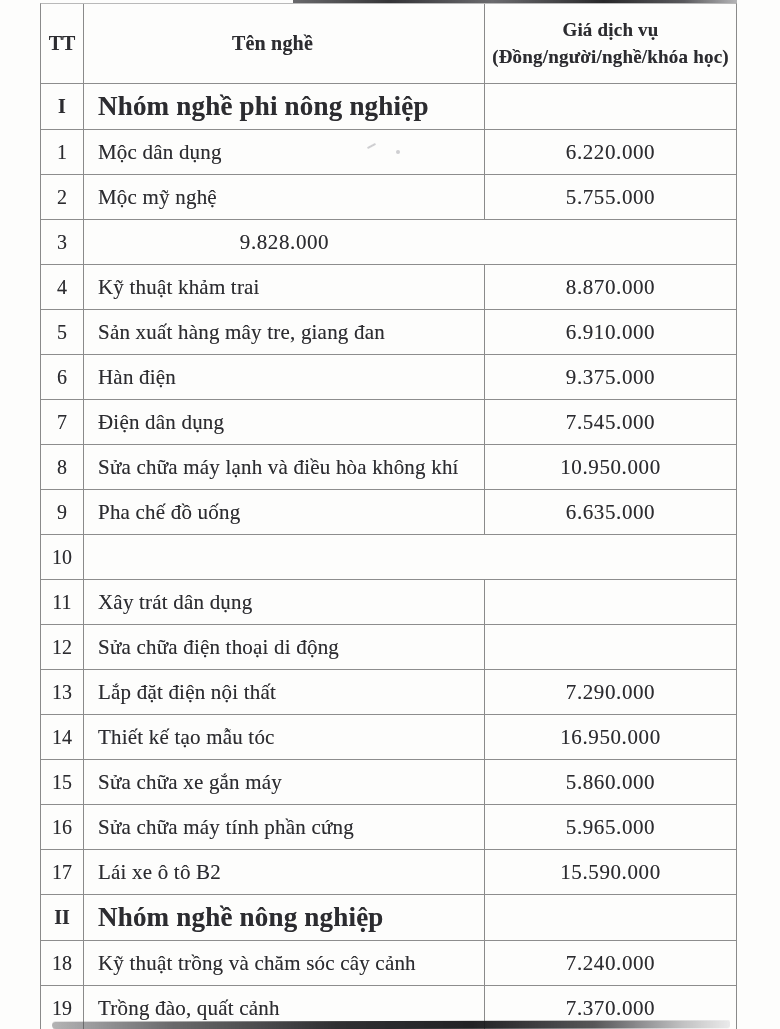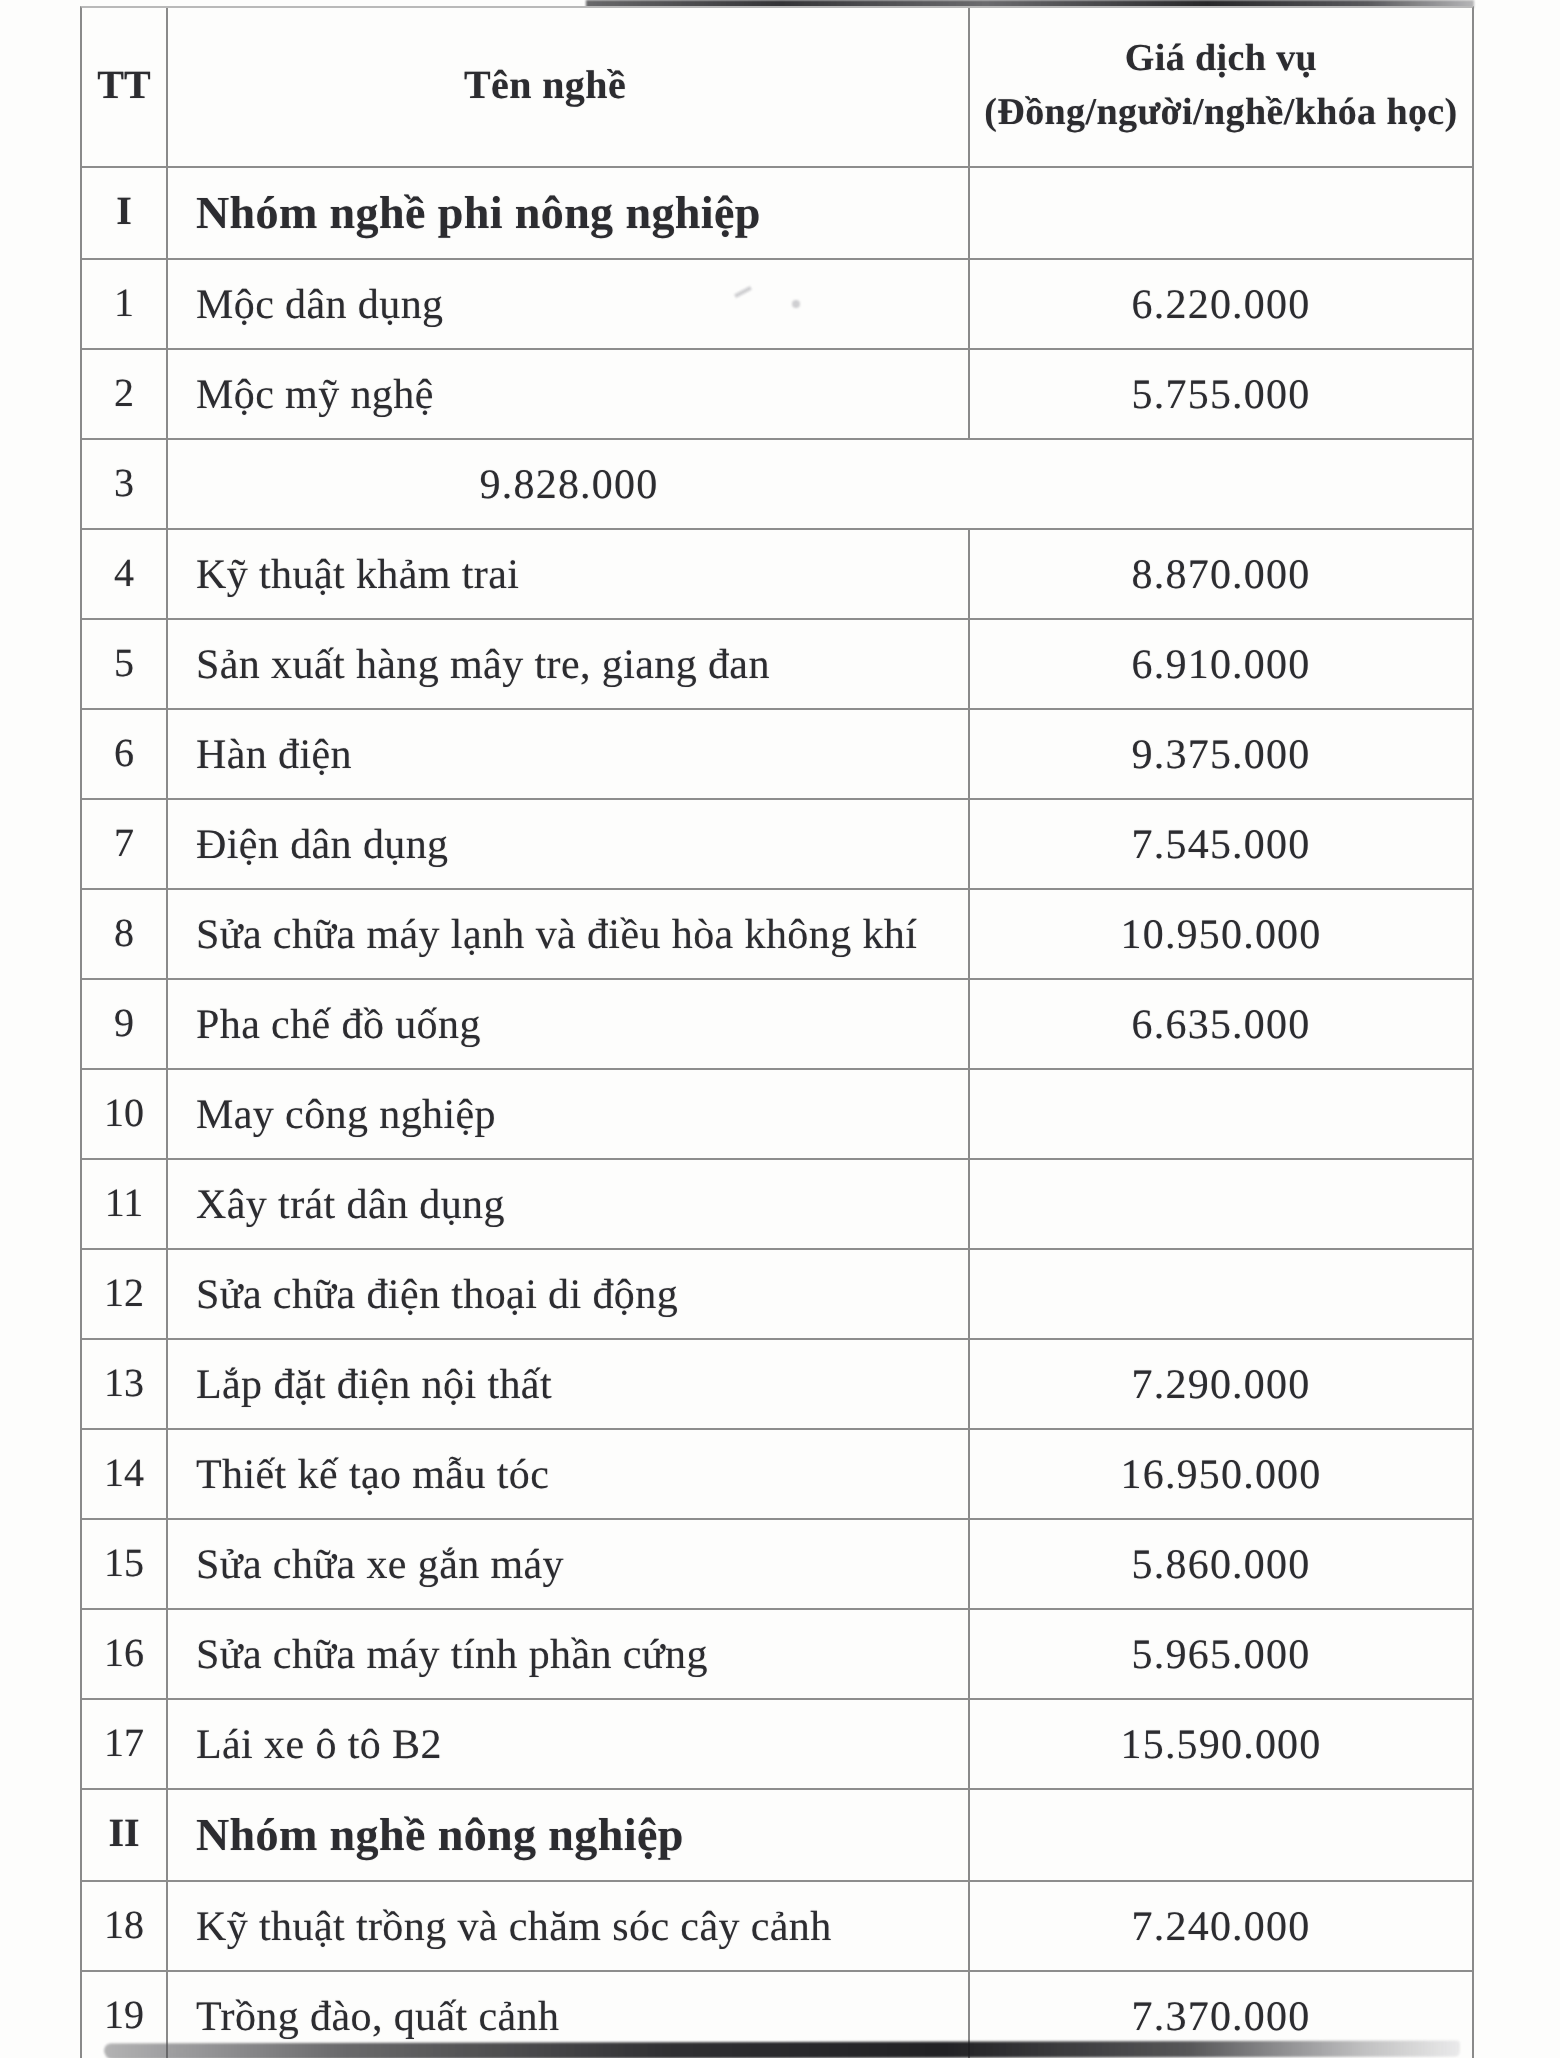--- a/index.html
+++ b/index.html
@@ -57,21 +57,21 @@
   .header-row .cell-price {
     flex-direction: column;
     justify-content: center;
     font-size: 19px;
     line-height: 1.42;
     letter-spacing: 0.2px;
     text-align: right;
   }
   .section-row { height: 46px; }
   .section-row .cell { font-weight: bold; }
-  .section-row .cell-name { font-size: 23px; }
+  .section-row .cell-name { font-size: 27px; }
   .item-row { height: 45px; }
   .fee-table .row:last-child { height: 44px; }
 
   
   .artifact-top {
     position: absolute;
     left: 293px; top: 0;
     width: 444px; height: 4px;
     background: linear-gradient(90deg,
       rgba(55,55,58,0.75), rgba(35,35,38,0.92) 22%,
@@ -161,21 +161,20 @@
         <div class="cell cell-name">Sửa chữa máy lạnh và điều hòa không khí</div>
         <div class="cell cell-price">10.950.000</div>
       </div>
       <div class="row item-row">
         <div class="cell cell-tt">9</div>
         <div class="cell cell-name">Pha chế đồ uống</div>
         <div class="cell cell-price">6.635.000</div>
       </div>
       <div class="row item-row">
         <div class="cell cell-tt">10</div>
-        <div class="cell cell-name">May công nghiệp</div>
       </div>
       <div class="row item-row">
         <div class="cell cell-tt">11</div>
         <div class="cell cell-name">Xây trát dân dụng</div>
       </div>
       <div class="row item-row">
         <div class="cell cell-tt">12</div>
         <div class="cell cell-name">Sửa chữa điện thoại di động</div>
       </div>
       <div class="row item-row">

